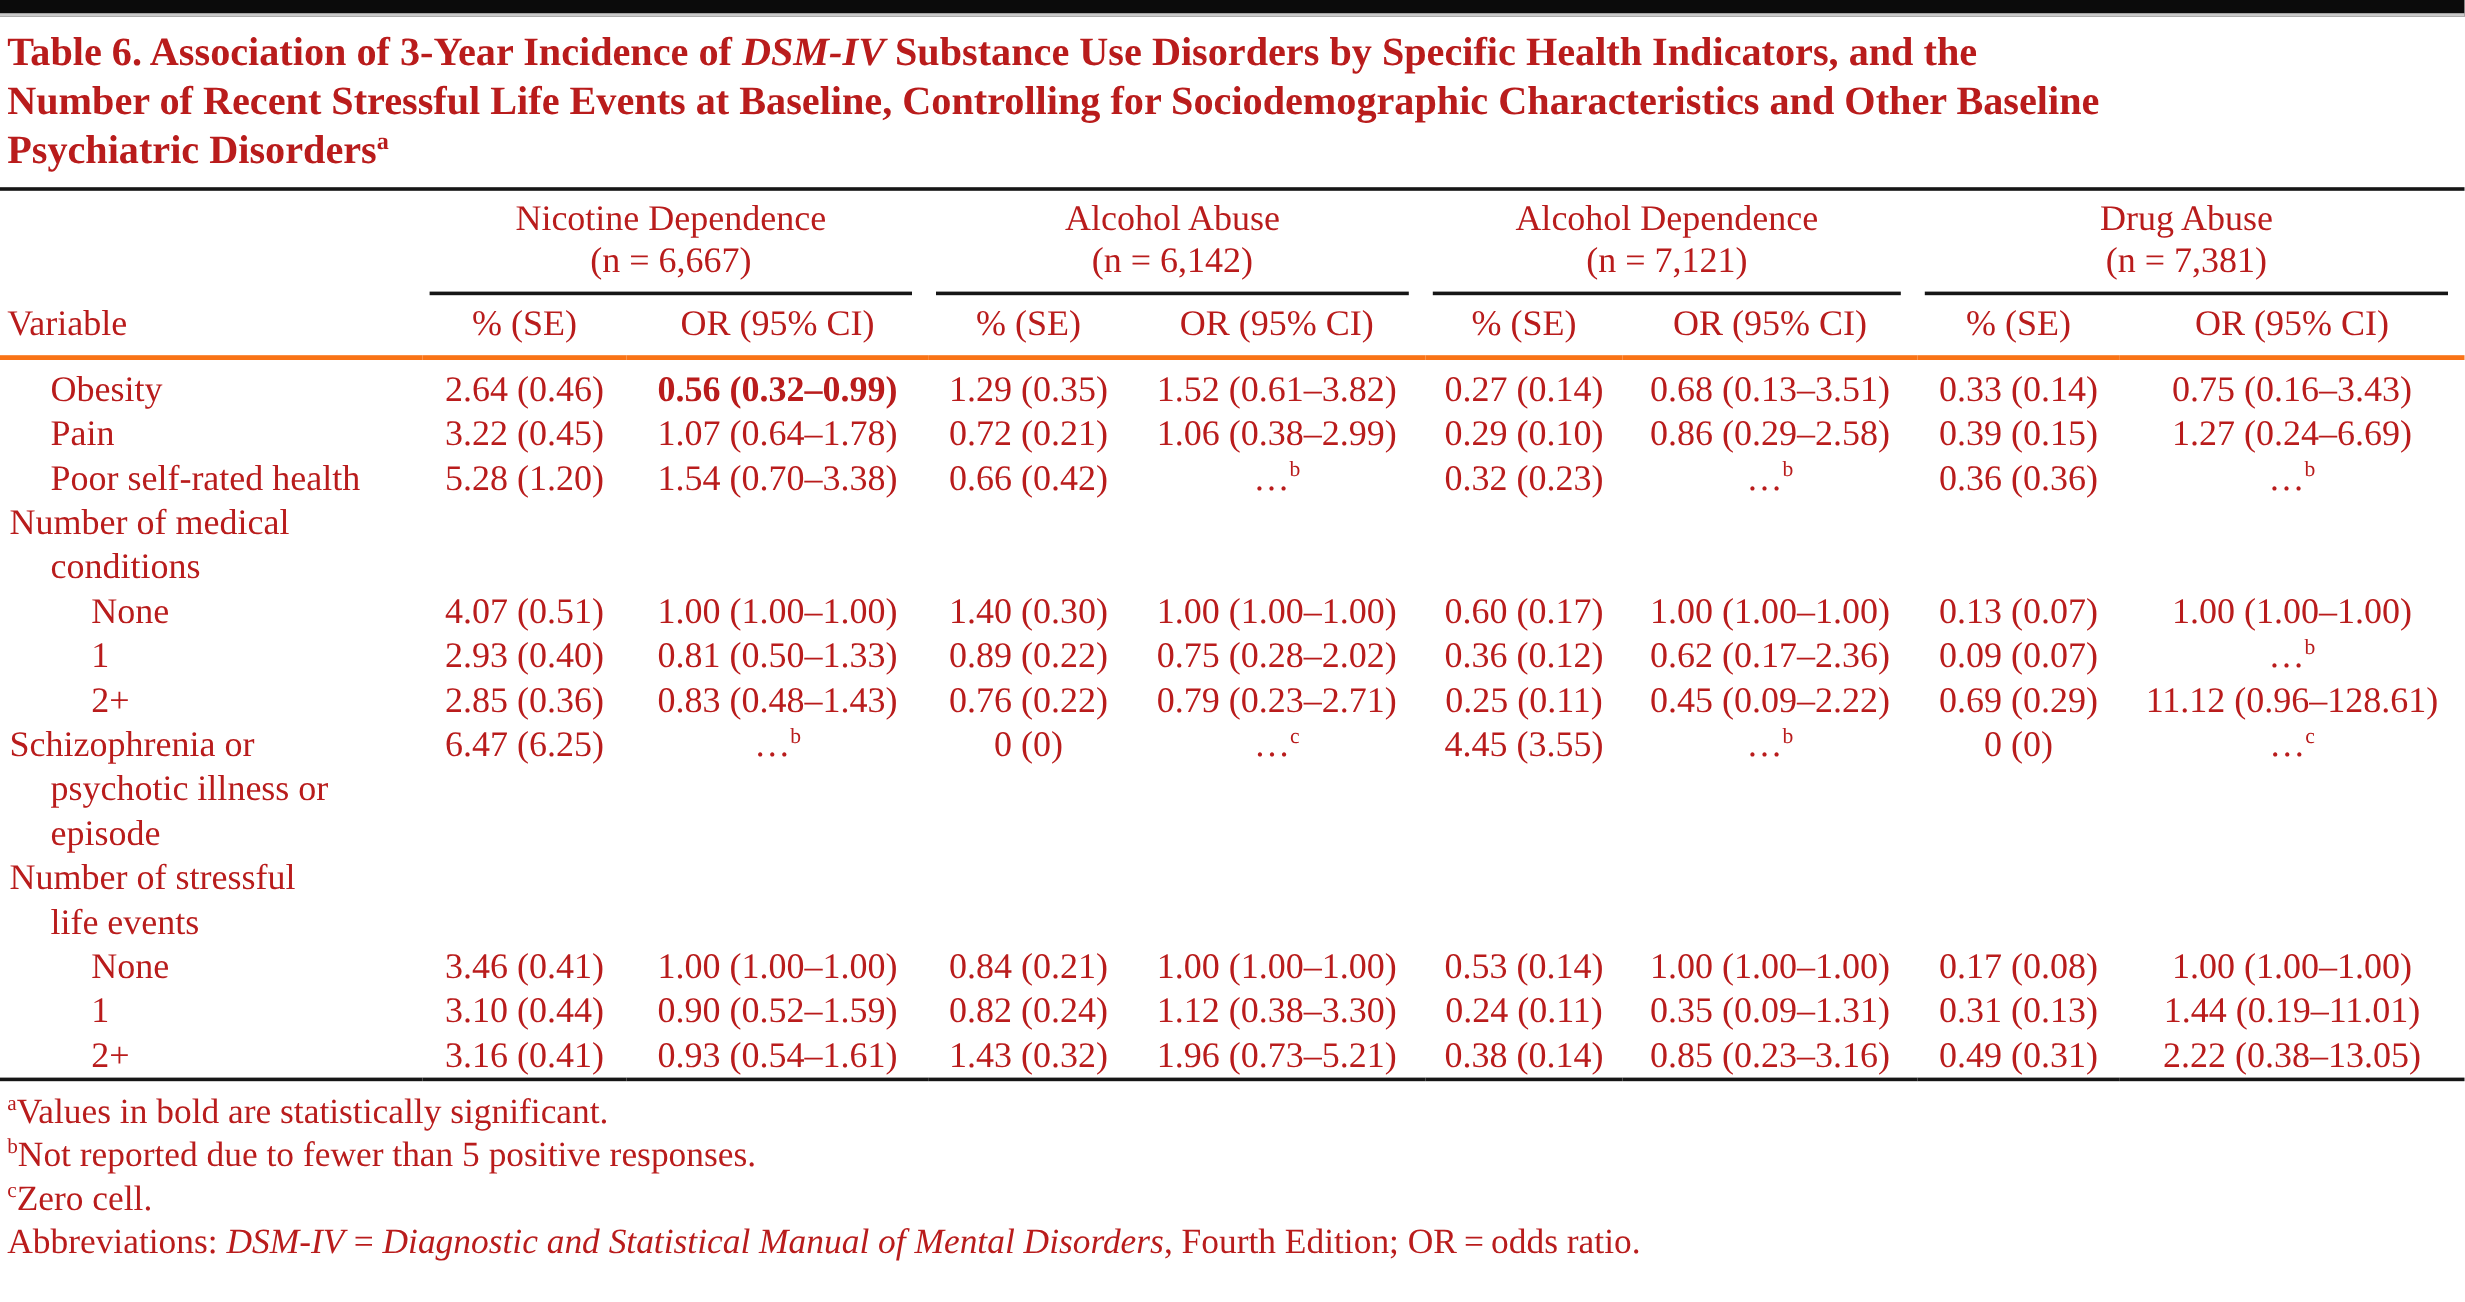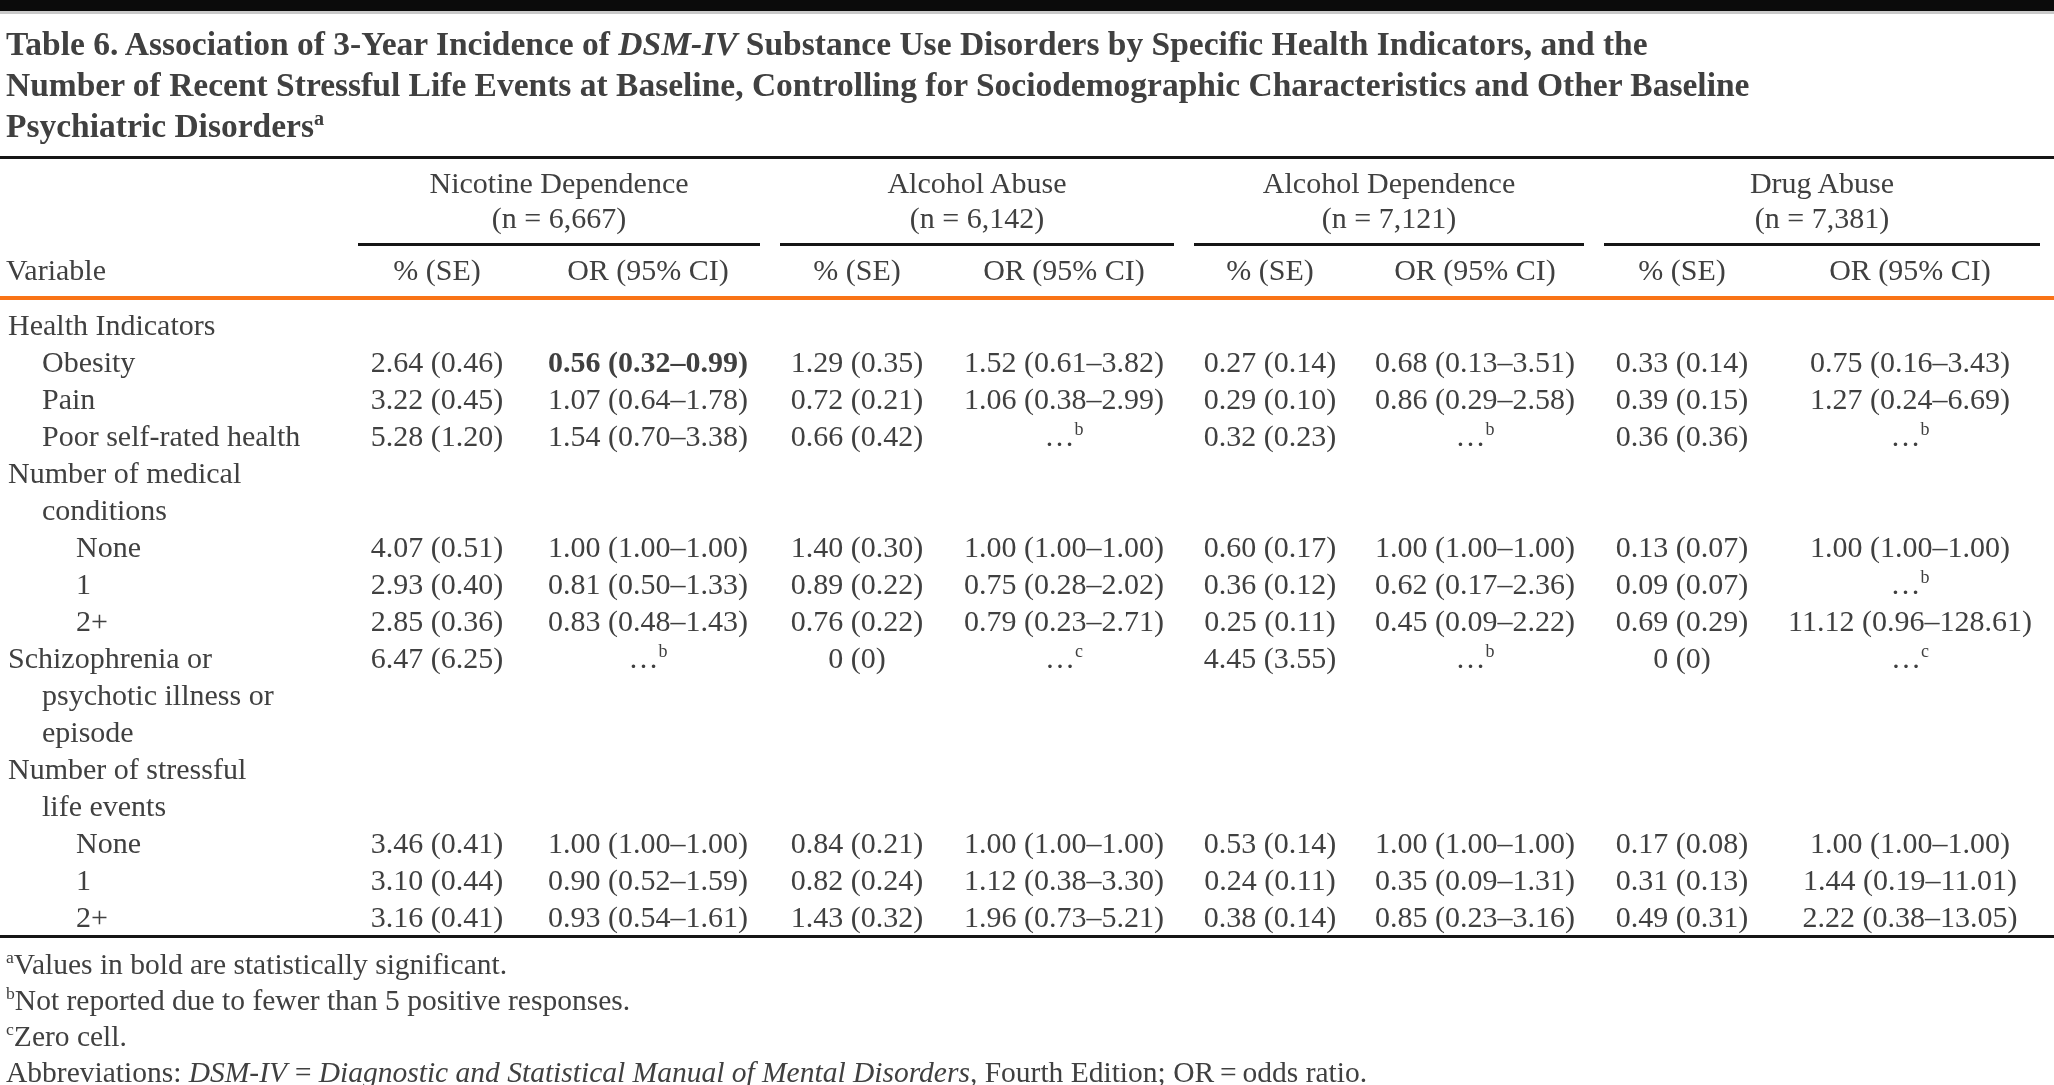--- a/index.html
+++ b/index.html
@@ -2,21 +2,21 @@
 <html><head>
 <meta charset="utf-8">
 <style>
   html,body { margin:0; padding:0; background:#ffffff; }
   .page {
     position:relative;
     width:2054px; height:1085px;
     overflow:hidden;
     box-sizing:border-box;
     background:#ffffff;
-    color:#404040;
+    color:#b91c1c;
     font-family:"Liberation Serif","DejaVu Serif",serif;
   }
   .topbar { height:11px; background:#0b0b0b; border-bottom:3px solid #c9c9c9; }
   .title {
     margin:0; padding:9px 8px 10px 6px;
     font-size:33.5px; line-height:41px; font-weight:bold;
     white-space:pre-line;
     border-bottom:3px solid #161616;
   }
   .title .it { font-style:italic; }
@@ -102,26 +102,20 @@
         <th>OR (95% CI)</th>
         <th>% (SE)</th>
         <th>OR (95% CI)</th>
         <th>% (SE)</th>
         <th>OR (95% CI)</th>
       </tr>
     </thead>
     <tbody id="tbody">
         <tr>
           <td class="lbl">
-            <span class="line" style="padding-left: 8px;">Health Indicators</span>
-          </td>
-          <td colspan="8"></td>
-        </tr>
-        <tr>
-          <td class="lbl">
             <span class="line" style="padding-left: 42px;">Obesity</span>
           </td>
           <td>2.64 (0.46)</td>
           <td class="bold">0.56 (0.32–0.99)</td>
           <td>1.29 (0.35)</td>
           <td>1.52 (0.61–3.82)</td>
           <td>0.27 (0.14)</td>
           <td>0.68 (0.13–3.51)</td>
           <td>0.33 (0.14)</td>
           <td>0.75 (0.16–3.43)</td>

